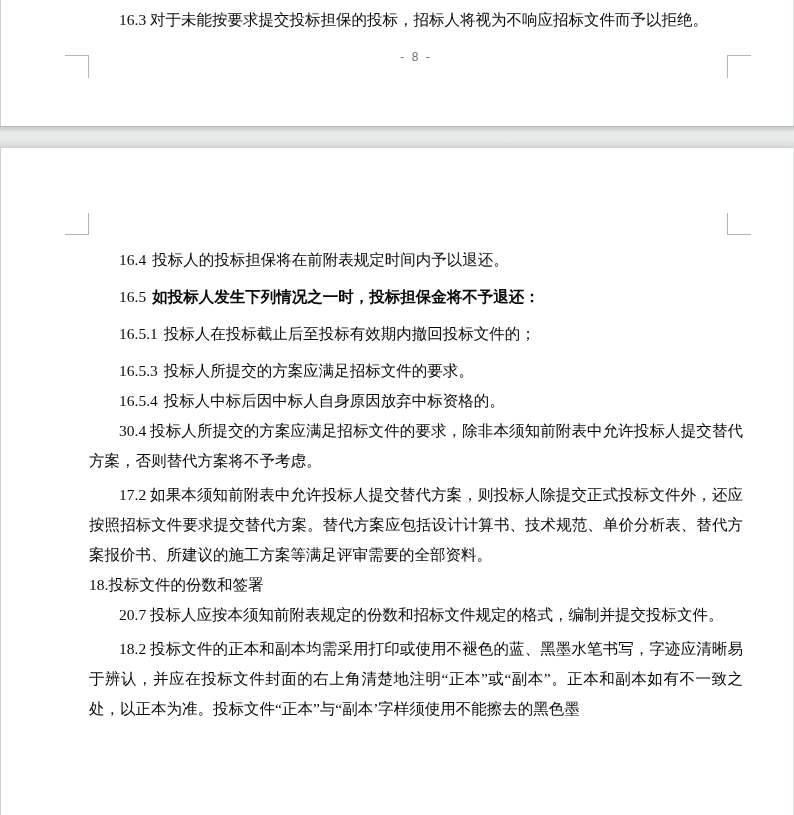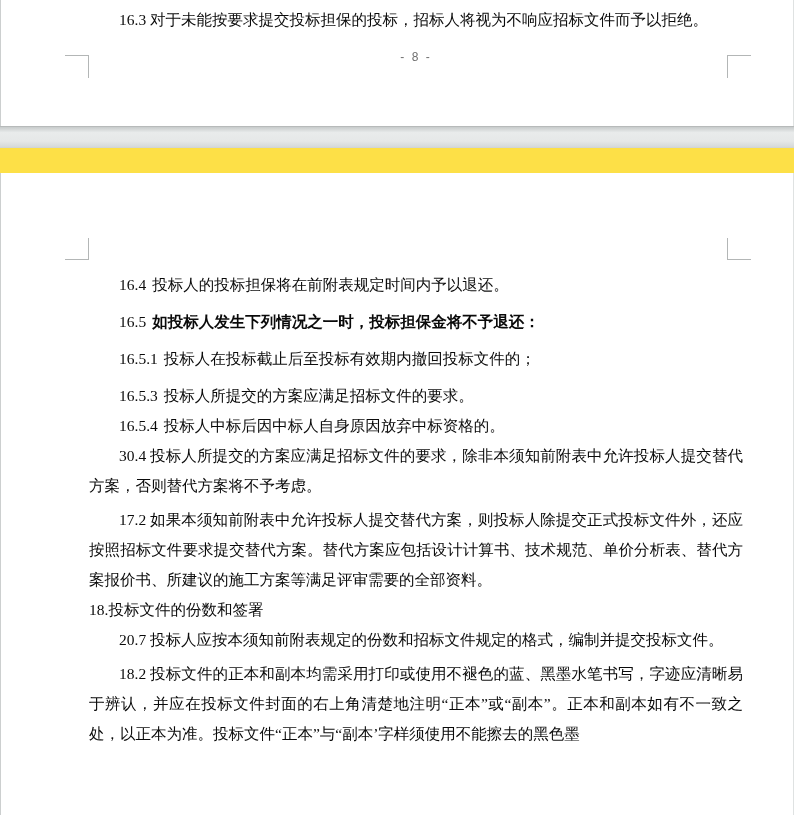--- a/index.html
+++ b/index.html
@@ -1,20 +1,20 @@
 <!DOCTYPE html>
 <html><head>
 <meta charset="utf-8">
 <style>
   html,body{margin:0;padding:0;background:#e9ebeb;}
   #viewport{
     position:relative;
     width:794px;height:815px;
     overflow:hidden;
-    background:#fde047;
+    background:#701a75;
     font-family:"Liberation Serif","DejaVu Serif",serif;
     color:#0a0a0a;
   }
   .page{
     position:relative;
     background:#ffffff;
     border-left:1px solid #cccfcf;
     border-right:1px solid #dfe2e2;
     box-sizing:border-box;
   }
@@ -22,21 +22,21 @@
   .page-9{height:667px;}
   .page-separator{
     height:22px;
     background:linear-gradient(#c7cbcb 0,#e9ebeb 28%,#e6e8e8 70%,#d6d9d9 100%);
     border-top:1px solid #b7bABA;
     border-bottom:1px solid #d2d5d5;
     box-sizing:border-box;
   }
   .content{box-sizing:border-box;}
   .page-8 .content{padding:5px 50px 0 88px;}
-  .page-9 .content{padding:97px 50px 0 88px;margin-top:25px;}
+  .page-9 .content{padding:97px 50px 0 88px;}
   p{
     margin:0;
     font-size:15.5px;
     line-height:30px;
     text-align:justify;
   }
   p.item{text-indent:30px;}
   p.body-par{text-indent:30px;}
   p.heading{text-indent:0;}
   .mb7{margin-bottom:7px;}

